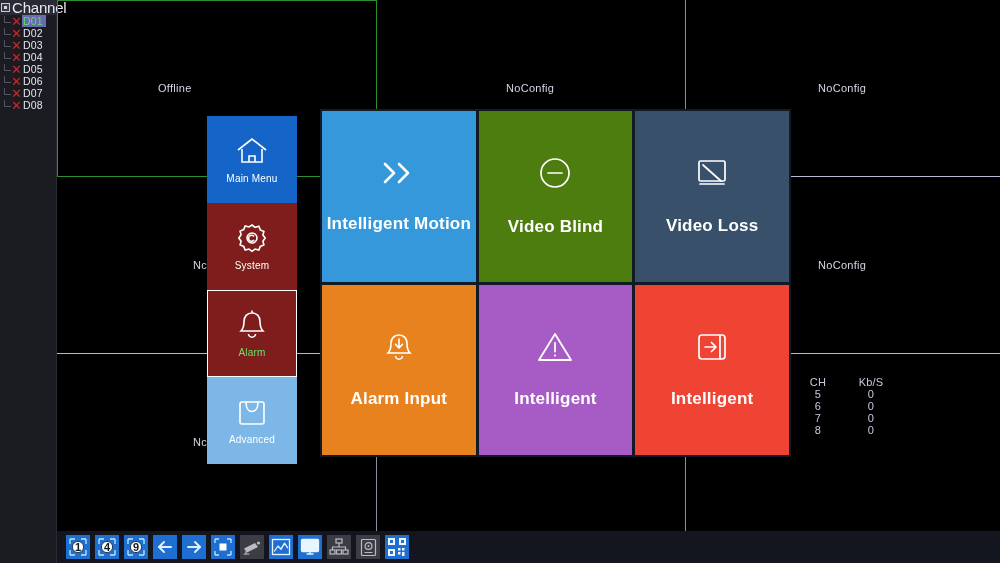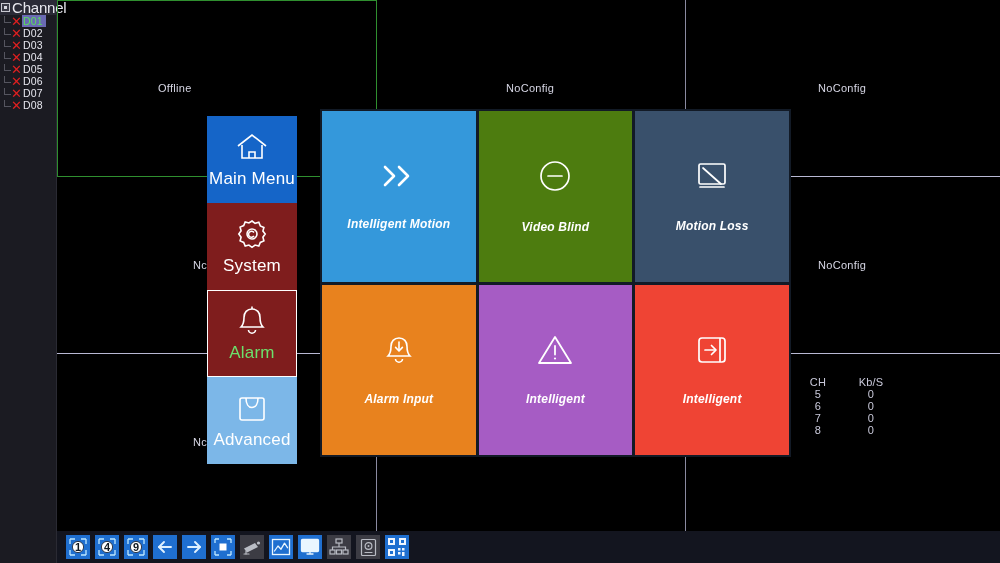--- a/index.html
+++ b/index.html
@@ -83,21 +83,21 @@
   
   #menu { position:absolute; left:207px; top:116px; width:90px; }
   .mitem {
     width:90px; height:87px; margin-bottom:0;
     display:flex; flex-direction:column;
     align-items:center; justify-content:center;
     border:1px solid transparent;
     position:relative;
   }
   .mitem .mlabel {
-    font-size:17px; color:#ffffff; margin-top:6px;
+    font-size:10px; color:#ffffff; margin-top:6px;
     letter-spacing:0.2px;
   }
   .mitem.active { border-color:#ffffff; }
   .mitem.active .mlabel { color:#6ce06c; }
   .mitem svg { display:block; }
 
   
   #tiles {
     position:absolute; left:320px; top:109px;
     width:471px; height:348px;
@@ -107,24 +107,23 @@
     grid-template-columns:1fr 1fr 1fr;
     grid-template-rows:1fr 1fr;
     gap:3px;
   }
   .tile {
     display:flex; flex-direction:column;
     align-items:center; justify-content:center;
     position:relative;
   }
   .tile .tlabel {
-    font-size:12px; color:#ffffff;
+    font-size:17px; color:#ffffff;
     margin-top:26px; letter-spacing:0.2px;
     font-weight:bold;
-    font-style:italic;
   }
   .tile svg { display:block; }
 
   
   #toolbar {
     position:absolute; left:57px; top:531px;
     width:943px; height:32px;
     background:#13151f;
     display:flex; align-items:center;
     padding-left:9px; gap:5px;
@@ -308,21 +307,21 @@
         <span class="tlabel">Video Blind</span>
       </div>
       <div class="tile" style="background: rgb(57, 80, 107);">
         <span>
           <svg width="34" height="34" viewBox="0 0 34 34" fill="none" stroke="#fff" stroke-width="1.7">
             <rect x="4" y="5" width="26" height="20" rx="1.5"></rect>
             <path d="M8 9l18 16" stroke-linecap="round"></path>
             <path d="M5 28h24" stroke-linecap="round"></path>
           </svg>
         </span>
-        <span class="tlabel">Motion Loss</span>
+        <span class="tlabel">Video Loss</span>
       </div>
       <div class="tile" style="background: rgb(232, 130, 30);">
         <span>
           <svg width="30" height="32" viewBox="0 0 30 32" fill="none" stroke="#fff" stroke-width="1.6">
             <path d="M15 4c-5 0-8 3.6-8 8.4 0 5.2-1.5 8-3 9.6h22c-1.5-1.6-3-4.4-3-9.6C23 7.6 20 4 15 4z"></path>
             <path d="M11.5 25a3.5 3.2 0 0 0 7 0"></path>
             <path d="M15 8v8.5" stroke-linecap="round"></path>
             <path d="M11.6 13.4L15 17l3.4-3.6" stroke-linecap="round" stroke-linejoin="round"></path>
           </svg>
         </span>

